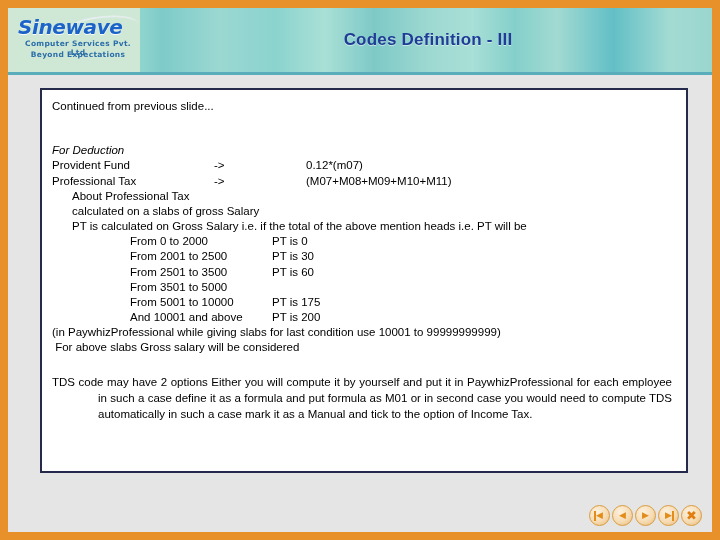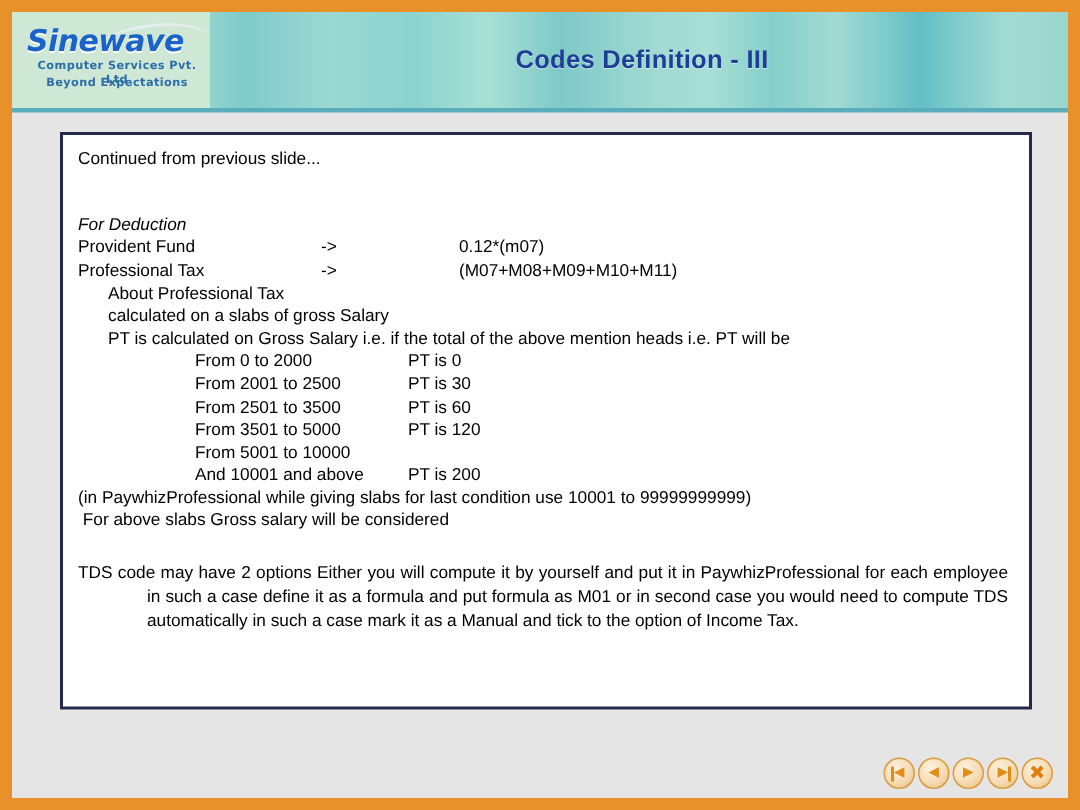--- a/index.html
+++ b/index.html
@@ -274,24 +274,24 @@
     <div class="slab-row">
       <span class="slab-range">From 2001 to 2500</span>
       <span class="slab-value">PT is 30</span>
     </div>
     <div class="slab-row">
       <span class="slab-range">From 2501 to 3500</span>
       <span class="slab-value">PT is 60</span>
     </div>
     <div class="slab-row">
       <span class="slab-range">From 3501 to 5000</span>
-      <span class="slab-value">PT is 120</span>
     </div>
     <div class="slab-row">
       <span class="slab-range">From 5001 to 10000</span>
+      <span class="slab-value">PT is 175</span>
     </div>
     <div class="slab-row">
       <span class="slab-range">And 10001 and above</span>
       <span class="slab-value">PT is 200</span>
     </div>
 
     <div class="line">(in PaywhizProfessional while giving slabs for last condition use 10001 to 99999999999)</div>
     <div class="line"> For above slabs Gross salary will be considered</div>
 
     <div id="tds-paragraph">TDS code may have 2 options Either you will compute it by yourself and put it in PaywhizProfessional for each employee in such a case define it as a formula and put formula as M01 or in second case you would need to compute TDS automatically in such a case mark it as a Manual and tick to the option of Income Tax.</div>

